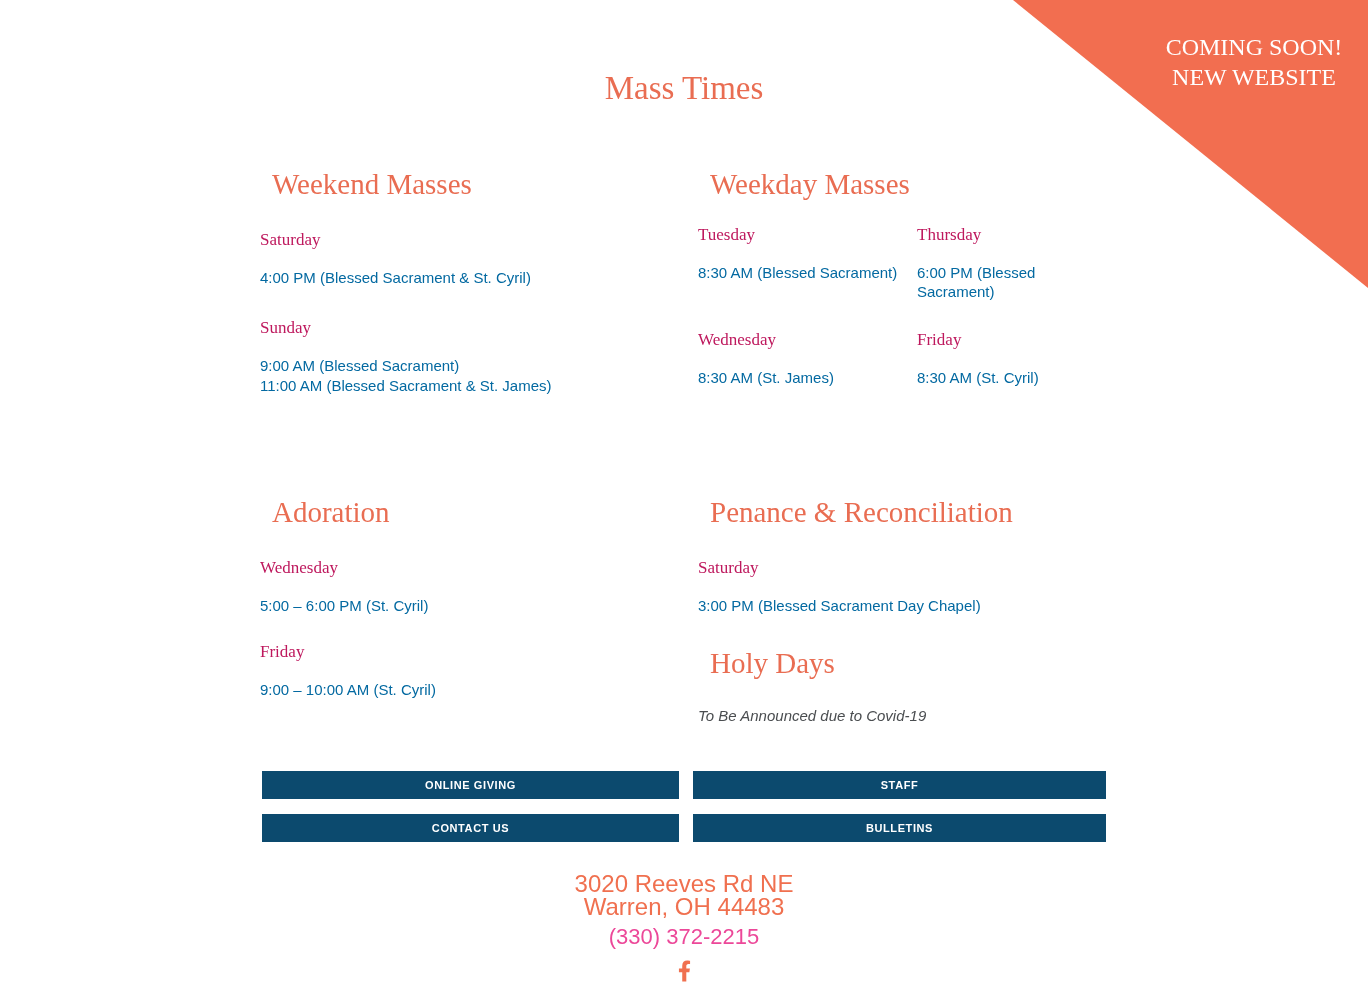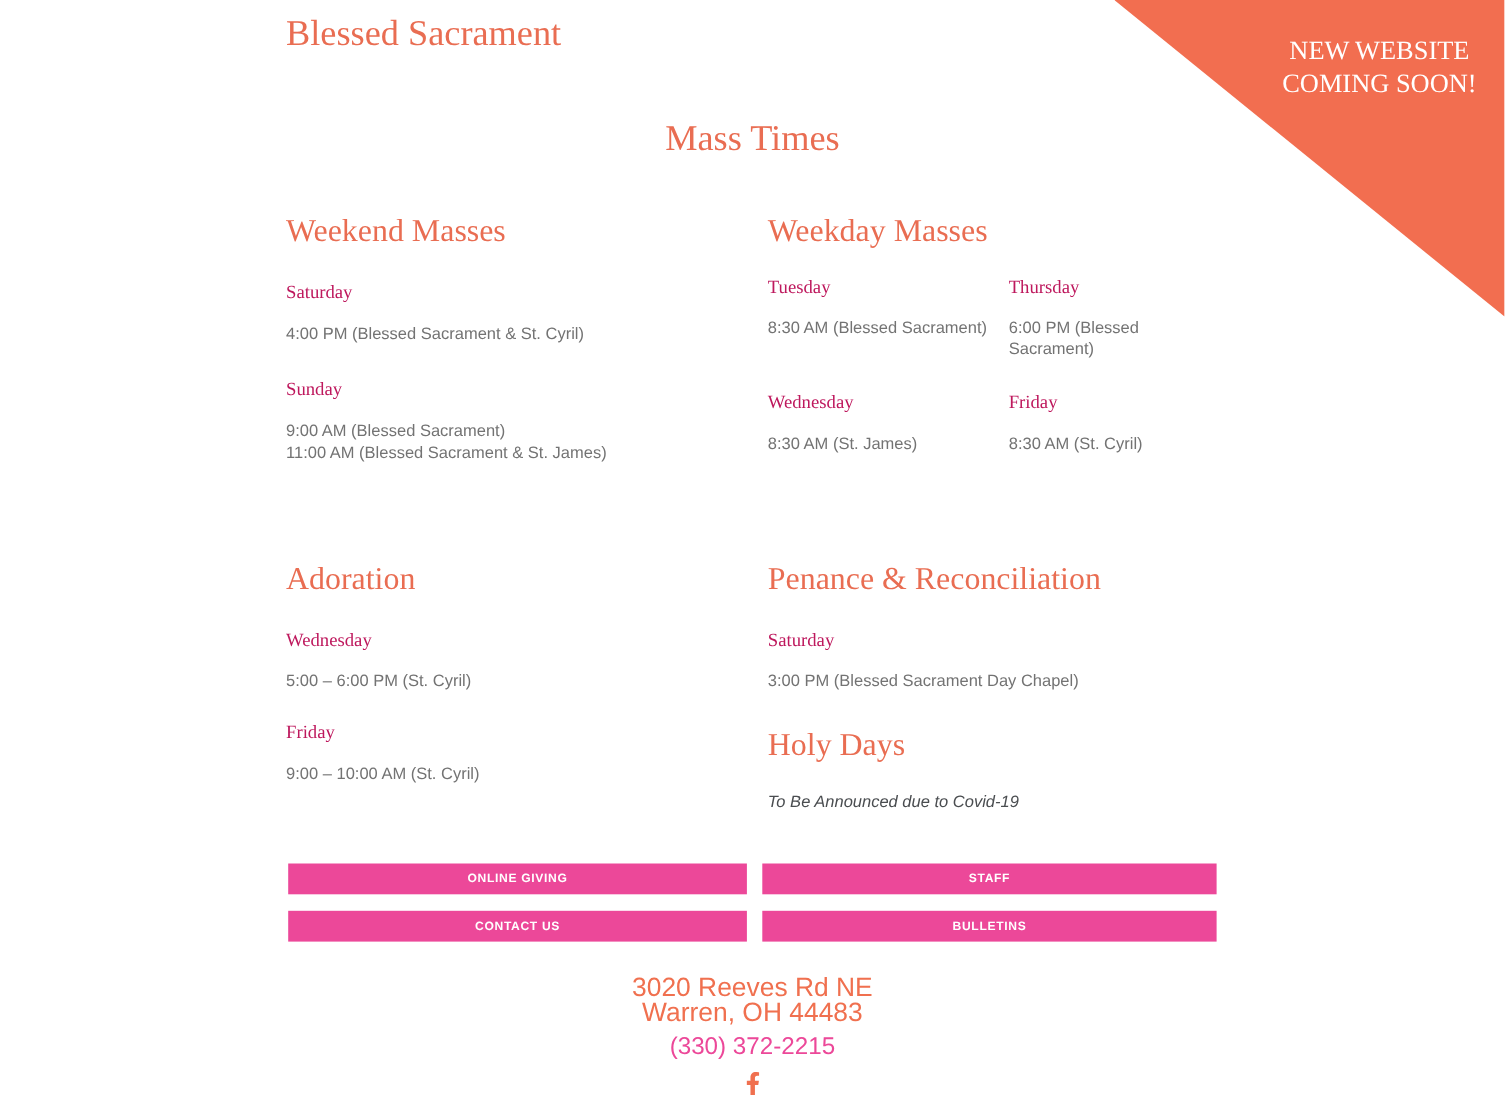--- a/index.html
+++ b/index.html
@@ -66,42 +66,42 @@
   .sections-grid {
     display: grid;
     grid-template-columns: 410px 410px;
     column-gap: 28px;
     align-items: start;
   }
   .sections-grid.row1 { margin-top: 48px; }
   .sections-grid.row2 { margin-top: 88px; }
 
   .section-title {
-    margin: 0;
+    margin: 12px;
     font-family: "Liberation Serif", "DejaVu Serif", serif;
     font-weight: normal;
     font-size: 29px;
     line-height: 34px;
     color: #E96D52;
   }
 
   .day-heading {
     margin: 27px 0 0 0;
     font-family: "Liberation Serif", "DejaVu Serif", serif;
     font-weight: normal;
     font-size: 17px;
     line-height: 23px;
     color: #be185d;
   }
 
   .time-line {
     margin: 17px 0 0 0;
     font-size: 15px;
     line-height: 19px;
-    color: #737373;
+    color: #0369a1;
   }
   .time-line + .time-line { margin-top: 1px; }
 
   .inner-days-grid {
     display: grid;
     grid-template-columns: 219px 1fr;
     row-gap: 3px;
     margin-top: 22px;
   }
 
@@ -118,21 +118,21 @@
   .buttons-grid {
     display: grid;
     grid-template-columns: 417px 413px;
     column-gap: 14px;
     row-gap: 15px;
     margin-top: 46px;
     margin-left: 2px;
   }
   .btn {
     height: 28px;
-    background: #ec4899;
+    background: #0c4a6e;
     border: none;
     color: #ffffff;
     font-family: "Liberation Sans", sans-serif;
     font-size: 11px;
     font-weight: bold;
     letter-spacing: 0.6px;
     text-transform: uppercase;
     display: flex;
     align-items: center;
     justify-content: center;
@@ -165,28 +165,27 @@
   }
   .facebook-link svg { display: block; }
 </style>
 </head>
 <body>
 
 <div class="page">
 
   <div class="corner-banner">
     <div class="corner-banner-text">
+      <div>COMING SOON!</div>
       <div>NEW WEBSITE</div>
-      <div>COMING SOON!</div>
     </div>
   </div>
 
   <div class="container">
 
-    <h1 class="site-title">Blessed Sacrament</h1>
 
     <h2 class="page-heading">Mass Times</h2>
 
     <div class="sections-grid row1">
 
       <div class="section">
         <h3 class="section-title">Weekend Masses</h3>
         <h4 class="day-heading">Saturday</h4>
         <p class="time-line">4:00 PM (Blessed Sacrament &amp; St. Cyril)</p>
         <h4 class="day-heading" style="margin-top:29px">Sunday</h4>

